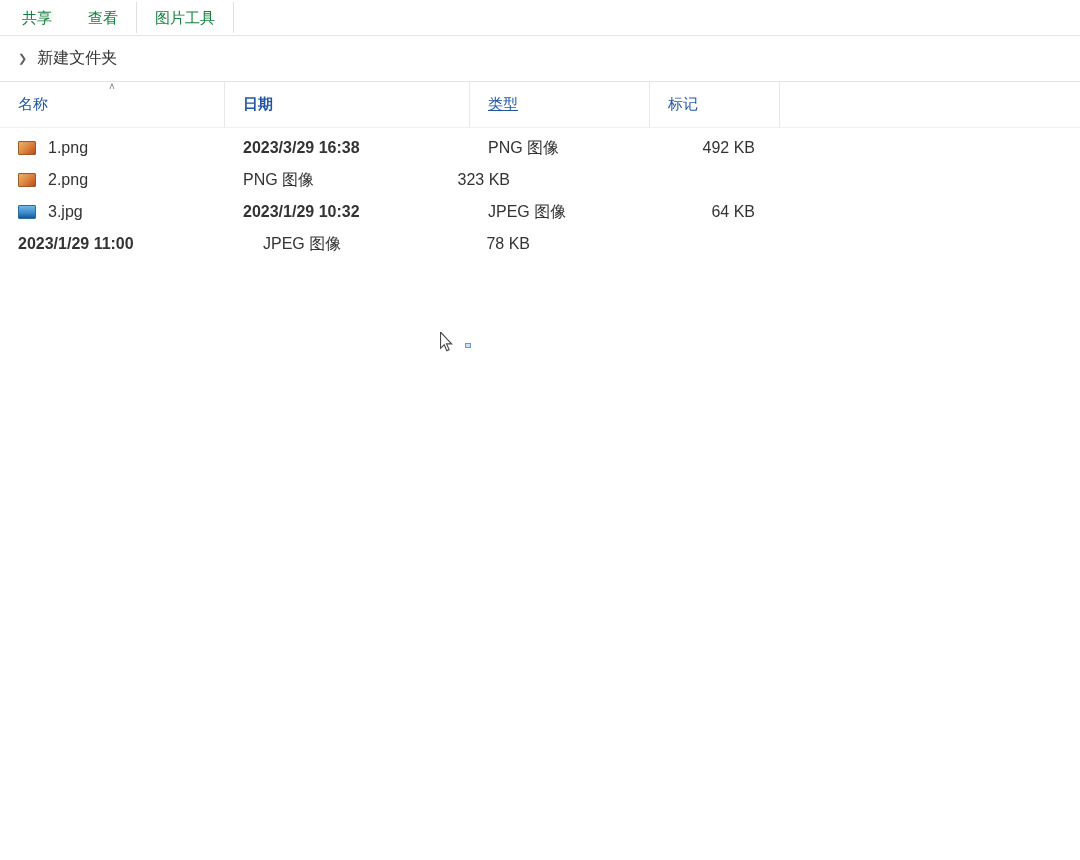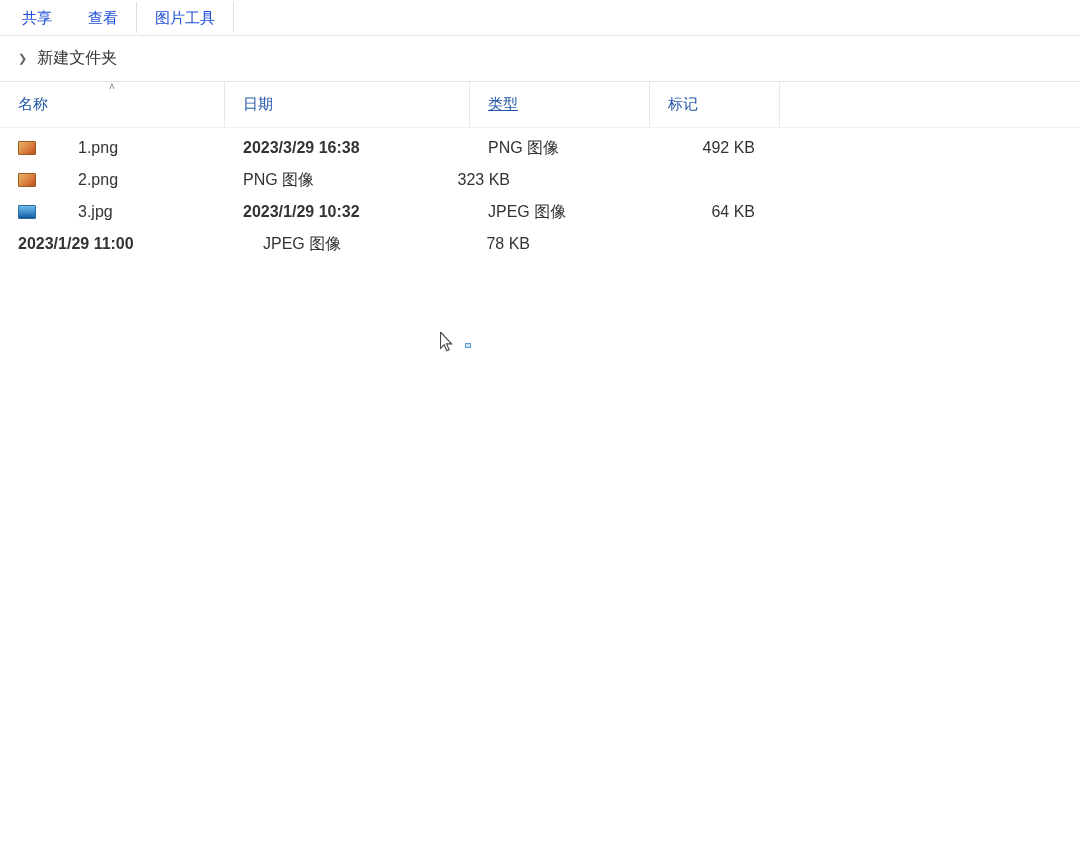--- a/index.html
+++ b/index.html
@@ -17,21 +17,21 @@
     .ribbon {
       height: 36px;
       display: flex;
       align-items: stretch;
       border-bottom: 1px solid #e5e5e5;
       padding-left: 4px;
     }
     .ribbon .tab {
       padding: 9px 18px 7px;
       font-size: 15px;
-      color: #1d4ed8;
+      color: #15803d;
       cursor: default;
       position: relative;
     }
     .ribbon .sep {
       width: 1px;
       background: #e0e0e0;
       margin: 2px 0;
     }
 
     
@@ -61,21 +61,21 @@
       position: relative;
     }
     .col {
       padding-left: 18px;
       display: flex;
       align-items: center;
       height: 100%;
       border-right: 1px solid #e8e8e8;
     }
     .col.name  { width: 225px; position: relative; }
-    .col.date  { width: 245px; }
+    .col.date  { width: 245px; font-weight: bold; }
     .col.type  { width: 180px; text-decoration: underline; }
     .col.size  { width: 115px; }
     .col.tag   { width: 130px; }
     .col .sort-glyph {
       position: absolute;
       top: 0;
       left: 50%;
       transform: translateX(-50%);
       color: #7a7a7a;
       font-size: 10px;
@@ -84,21 +84,21 @@
 
     
     .files { padding-top: 4px; }
     .row {
       height: 32px;
       display: flex;
       align-items: center;
       font-size: 16px;
       color: #333;
     }
-    .cell { padding-left: 18px; gap: 30px; }
+    .cell { padding-left: 18px; }
     .cell.name { width: 225px; display: flex; align-items: center; }
     .cell.date { width: 245px; font-weight: bold; }
     .cell.type { width: 180px; }
     .cell.size { width: 115px; text-align: right; padding-right: 10px; padding-left: 0; }
     .cell.tag  { width: 130px; }
 
     .file-icon {
       width: 18px; height: 14px;
       margin-right: 12px;
       flex-shrink: 0;

